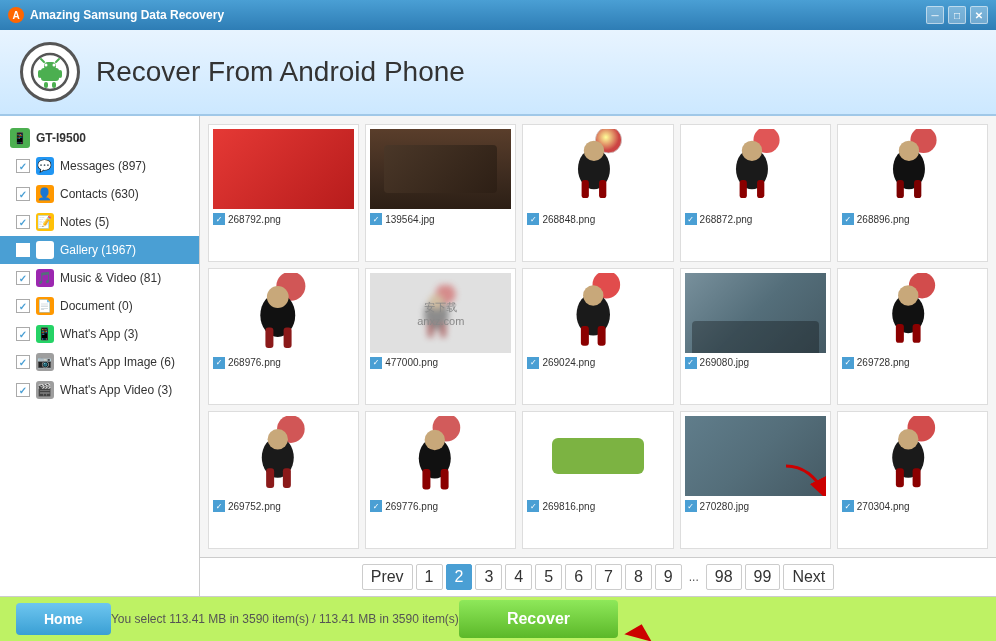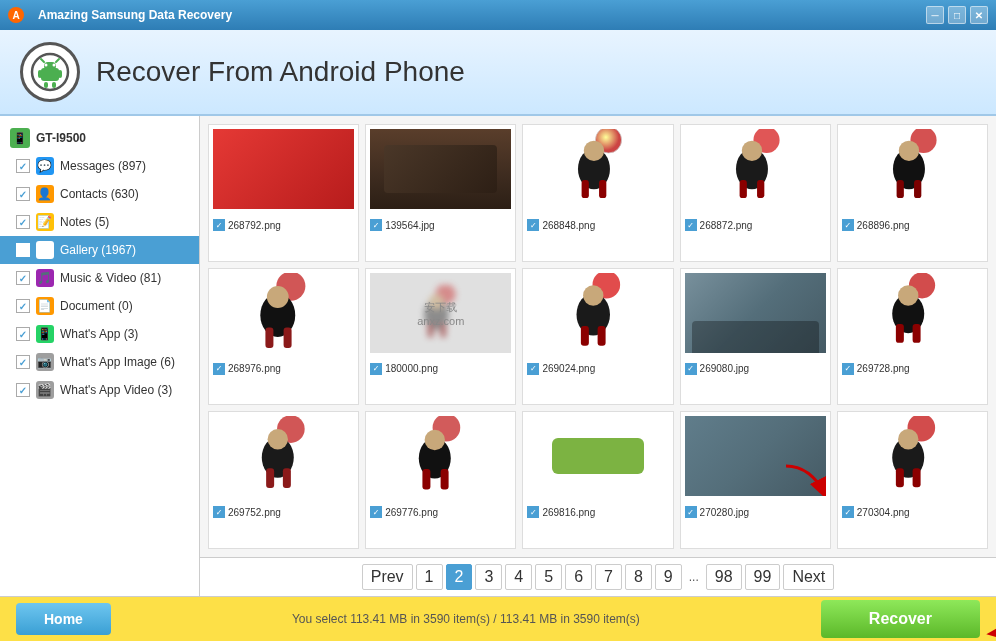--- a/index.html
+++ b/index.html
@@ -17,21 +17,21 @@
       font-weight: bold;
     }
     .titlebar-icon {
       width: 16px; height: 16px;
       background: #ff6600;
       border-radius: 50%;
       margin-right: 6px;
       display: flex; align-items: center; justify-content: center;
       font-size: 10px; color: white; font-weight: bold;
     }
-    .titlebar-title { flex: 1; margin-left: 8px; }
+    .titlebar-title { flex: 1; }
     .titlebar-controls { display: flex; gap: 4px; }
     .titlebar-btn {
       width: 18px; height: 18px;
       background: rgba(255,255,255,0.3);
       border: 1px solid rgba(255,255,255,0.5);
       border-radius: 2px;
       cursor: pointer;
       display: flex; align-items: center; justify-content: center;
       font-size: 10px; color: white;
     }
@@ -158,21 +158,21 @@
       object-fit: cover;
       display: flex;
       align-items: center;
       justify-content: center;
       overflow: hidden;
       position: relative;
     }
     .gallery-label {
       font-size: 10px;
       color: #333;
-      margin-top: 10px;
+      margin-top: 4px;
       display: flex;
       align-items: center;
       gap: 3px;
       width: 100%;
     }
     .gallery-checkbox {
       width: 12px; height: 12px;
       border: 1px solid #4a9fd4;
       background: #4a9fd4;
       display: flex; align-items: center; justify-content: center;
@@ -196,27 +196,26 @@
       background: white;
       cursor: pointer;
       font-size: 16px;
       color: #333;
       border-radius: 2px;
     }
     .page-btn.active { background: #4a9fd4; color: white; border-color: #4a9fd4; }
 
     
     .bottom-bar {
-      background: #fde047;
+      background: #bef264;
       border-top: 1px solid #ccc;
       height: 45px;
       display: flex;
       align-items: center;
       padding: 0 16px;
-      justify-content: space-between;
     }
     .home-btn {
       background: linear-gradient(to bottom, #6ec6f0, #3a9fd4);
       color: white;
       border: none;
       padding: 8px 28px;
       font-size: 14px;
       cursor: pointer;
       border-radius: 4px;
       font-weight: bold;
@@ -450,21 +449,21 @@
               <ellipse cx="42" cy="58" rx="24" ry="30" fill="#555"></ellipse>
               <circle cx="42" cy="33" r="15" fill="#c8a87a"></circle>
               <rect x="25" y="75" width="11" height="28" rx="4" fill="#8b1a1a"></rect>
               <rect x="50" y="75" width="11" height="28" rx="4" fill="#8b1a1a"></rect>
             </svg>
             <div style="position:absolute;top:50%;left:50%;transform:translate(-50%,-50%);color:#888;font-size:11px;text-align:center;white-space:nowrap;">安下载<br>anxz.com</div>
           </div>
         </div>
         <div class="gallery-label">
           <div class="gallery-checkbox"></div>
-          <span>180000.png</span>
+          <span>477000.png</span>
         </div>
       </div>
 
       <div class="gallery-item">
         <div class="gallery-thumb">
           <svg width="100%" height="100%" viewBox="0 0 100 110">
             <circle cx="62" cy="16" r="19" fill="#d33" opacity="0.88"></circle>
             <ellipse cx="44" cy="57" rx="23" ry="29" fill="#1a1a1a"></ellipse>
             <circle cx="44" cy="31" r="14" fill="#c8a87a"></circle>
             <rect x="27" y="73" width="11" height="27" rx="4" fill="#8b0000"></rect>

